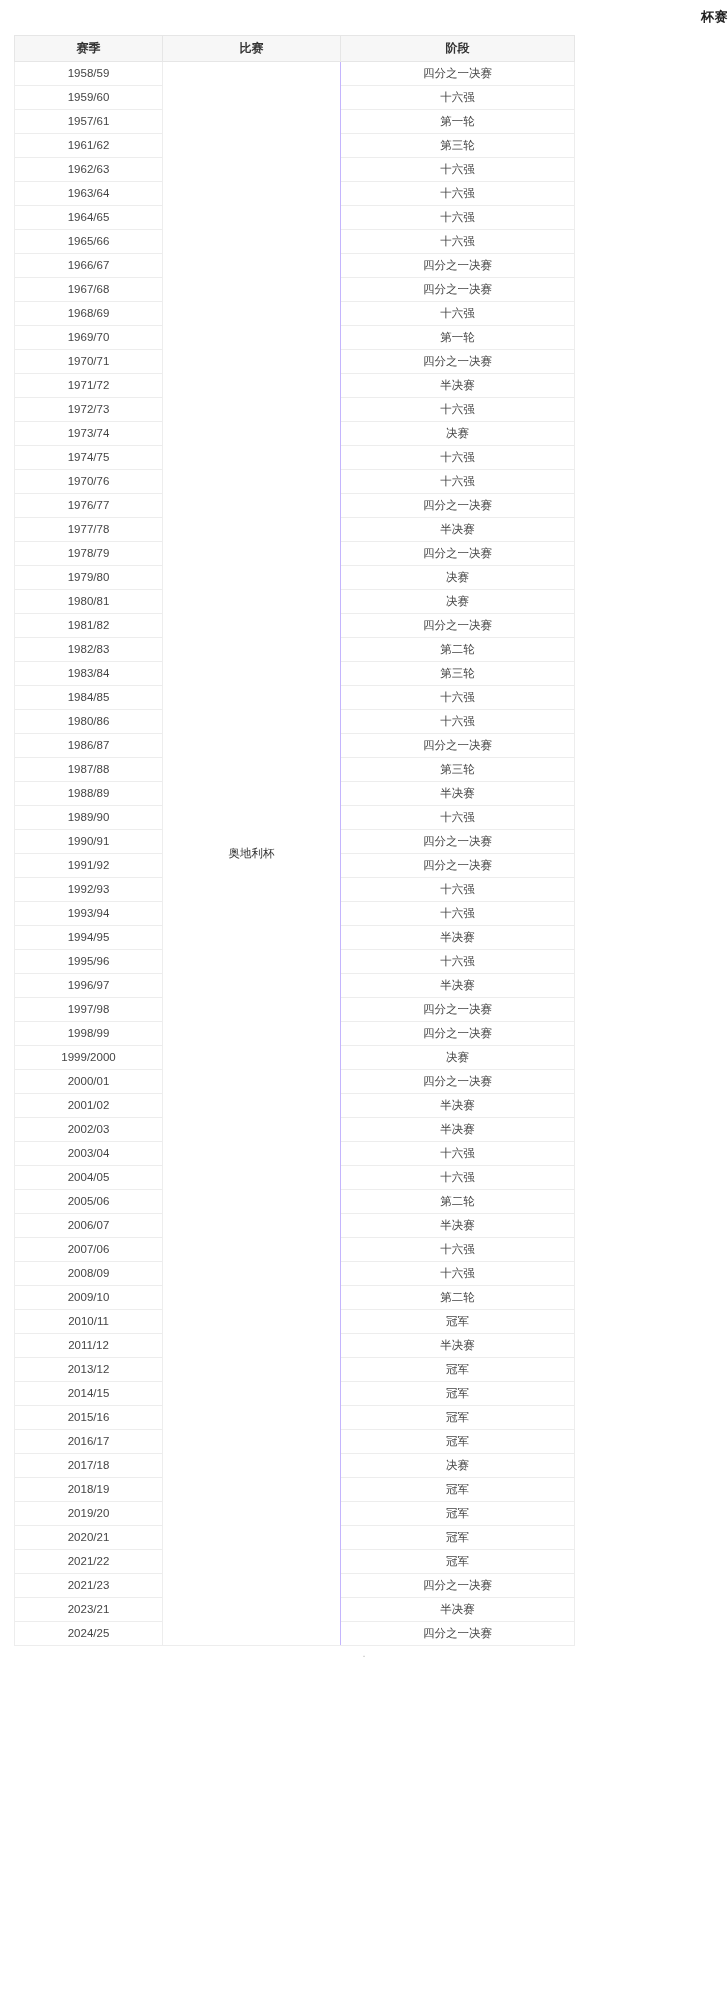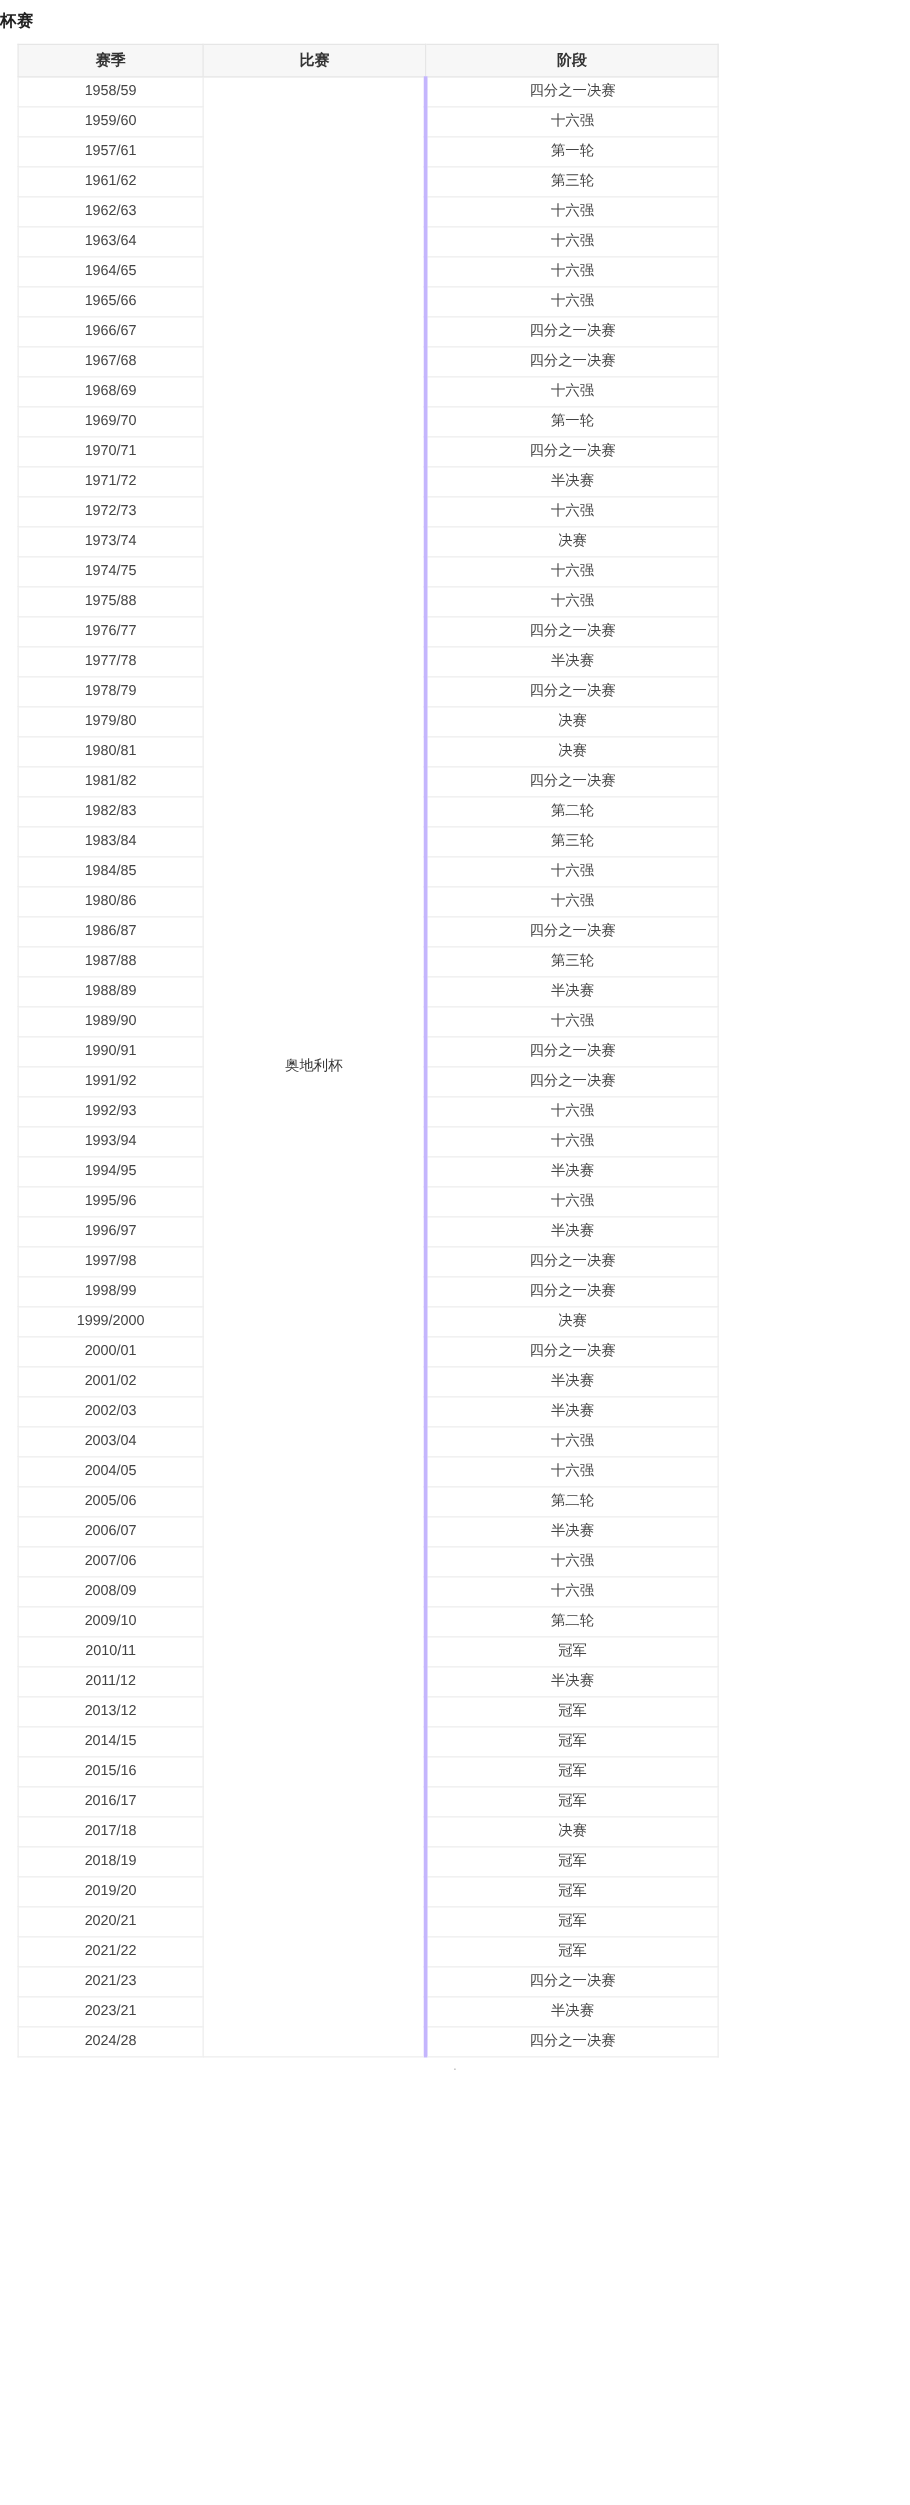--- a/index.html
+++ b/index.html
@@ -12,21 +12,21 @@
     font-family: "Liberation Sans", "DejaVu Sans", sans-serif;
     color: #333333;
     -webkit-font-smoothing: antialiased;
   }
   .page {
     width: 728px;
     box-sizing: border-box;
     padding: 0;
   }
   .title {
-    text-align: left;
+    text-align: right;
     font-size: 13px;
     font-weight: bold;
     color: #222222;
     padding: 8px 0 9px 0;
     letter-spacing: 0.5px;
   }
   .table-wrap {
     width: 560px;
     margin: 0 0 0 14px;
   }
@@ -60,21 +60,21 @@
     line-height: 23px;
     white-space: nowrap;
     overflow: hidden;
   }
   table.cup-table tbody tr td:first-child {
     border-left: 1px solid #ededed;
   }
   table.cup-table tbody td.comp-cell {
     vertical-align: middle;
     border-left: 1px solid #ededed;
-    border-right: 3px solid #c4b5fd;
+    border-right: 1px solid #c4b5fd;
     color: #333333;
   }
   .footer-dots {
     height: 14px;
     font-size: 11px;
     color: #bbbbbb;
     text-align: center;
     line-height: 14px;
   }
 </style>
@@ -163,21 +163,21 @@
           </tr>
           <tr>
             <td>1973/74</td>
             <td>决赛</td>
           </tr>
           <tr>
             <td>1974/75</td>
             <td>十六强</td>
           </tr>
           <tr>
-            <td>1975/88</td>
+            <td>1970/76</td>
             <td>十六强</td>
           </tr>
           <tr>
             <td>1976/77</td>
             <td>四分之一决赛</td>
           </tr>
           <tr>
             <td>1977/78</td>
             <td>半决赛</td>
           </tr>
@@ -355,21 +355,21 @@
           </tr>
           <tr>
             <td>2021/23</td>
             <td>四分之一决赛</td>
           </tr>
           <tr>
             <td>2023/21</td>
             <td>半决赛</td>
           </tr>
           <tr>
-            <td>2024/28</td>
+            <td>2024/25</td>
             <td>四分之一决赛</td>
           </tr>
         </tbody>
     </table>
   </div>
 
   <div class="footer-dots">.</div>
 </div>
 
 </body></html>

